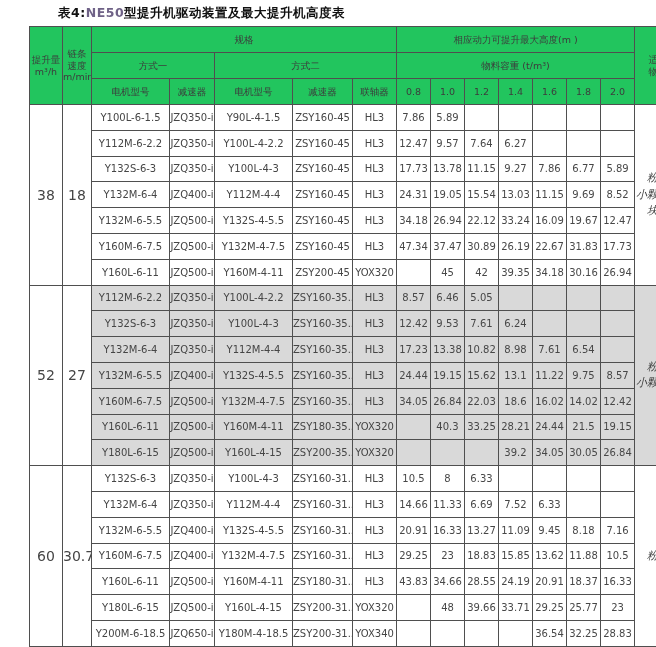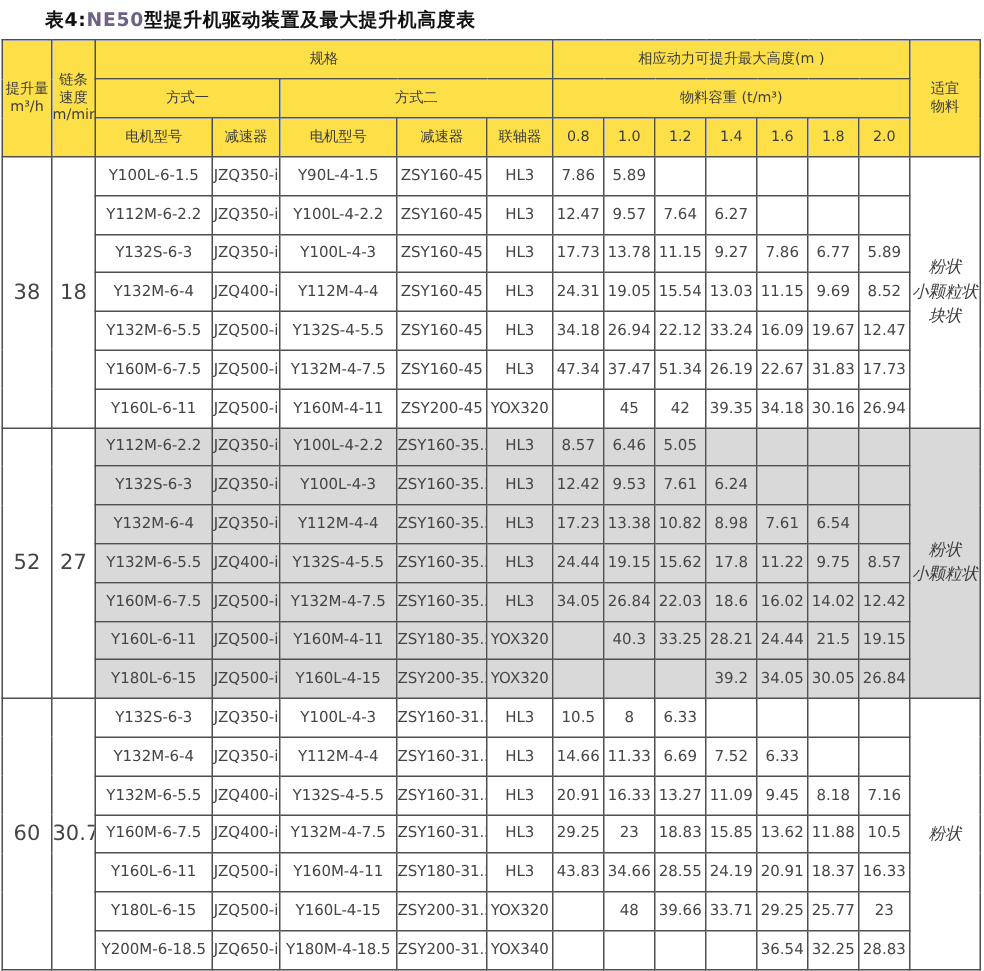--- a/index.html
+++ b/index.html
@@ -3,21 +3,21 @@
 <meta charset="utf-8">
 <style>
   * { margin: 0; padding: 0; box-sizing: border-box; }
   html, body { background: #ffffff; }
   body {
     width: 656px; height: 647px;
     font-family: "DejaVu Sans", "Liberation Sans", sans-serif;
     color: #3f3f3f;
     overflow: hidden;
   }
-  .page { width: 656px; height: 636px; position: relative; }
+  .page { width: 656px; height: 636px; position: relative; padding-left: 28px; }
   .title {
     padding: 5px 0 4px 30px;
     font-size: 12.5px;
     font-weight: bold;
     color: #111111;
     letter-spacing: 0.5px;
   }
   .title .model-hl { color: #6f6287; }
   table {
     border-collapse: collapse;
@@ -26,21 +26,21 @@
     margin-left: 1px;
   }
   th, td {
     border: 1px solid #4f4f4f;
     text-align: center;
     vertical-align: middle;
     padding: 0;
     overflow: hidden;
   }
   thead th {
-    background: #fde047;
+    background: #22c55e;
     font-weight: normal;
     font-size: 9.5px;
     color: #3c3c3c;
     white-space: pre-line;
     line-height: 1.25;
   }
   thead tr { height: 26px; }
   tbody tr { height: 25.8px; }
   td { font-size: 10px; background: #ffffff; }
   td.model { font-size: 10px; color: #454545; white-space: nowrap; }
@@ -194,21 +194,21 @@
           <td class="num">12.47</td>
         </tr>
         <tr>
           <td class="model">Y160M-6-7.5</td>
           <td class="model">JZQ500-i</td>
           <td class="model">Y132M-4-7.5</td>
           <td class="model">ZSY160-45</td>
           <td class="model">HL3</td>
           <td class="num">47.34</td>
           <td class="num">37.47</td>
-          <td class="num">51.34</td>
+          <td class="num">30.89</td>
           <td class="num">26.19</td>
           <td class="num">22.67</td>
           <td class="num">31.83</td>
           <td class="num">17.73</td>
         </tr>
         <tr>
           <td class="model">Y160L-6-11</td>
           <td class="model">JZQ500-i</td>
           <td class="model">Y160M-4-11</td>
           <td class="model">ZSY200-45</td>
@@ -269,21 +269,21 @@
         </tr>
         <tr>
           <td class="model shaded">Y132M-6-5.5</td>
           <td class="model shaded">JZQ400-i</td>
           <td class="model shaded">Y132S-4-5.5</td>
           <td class="model shaded">ZSY160-35.5</td>
           <td class="model shaded">HL3</td>
           <td class="num shaded">24.44</td>
           <td class="num shaded">19.15</td>
           <td class="num shaded">15.62</td>
-          <td class="num shaded">17.8</td>
+          <td class="num shaded">13.1</td>
           <td class="num shaded">11.22</td>
           <td class="num shaded">9.75</td>
           <td class="num shaded">8.57</td>
         </tr>
         <tr>
           <td class="model shaded">Y160M-6-7.5</td>
           <td class="model shaded">JZQ500-i</td>
           <td class="model shaded">Y132M-4-7.5</td>
           <td class="model shaded">ZSY160-35.5</td>
           <td class="model shaded">HL3</td>

